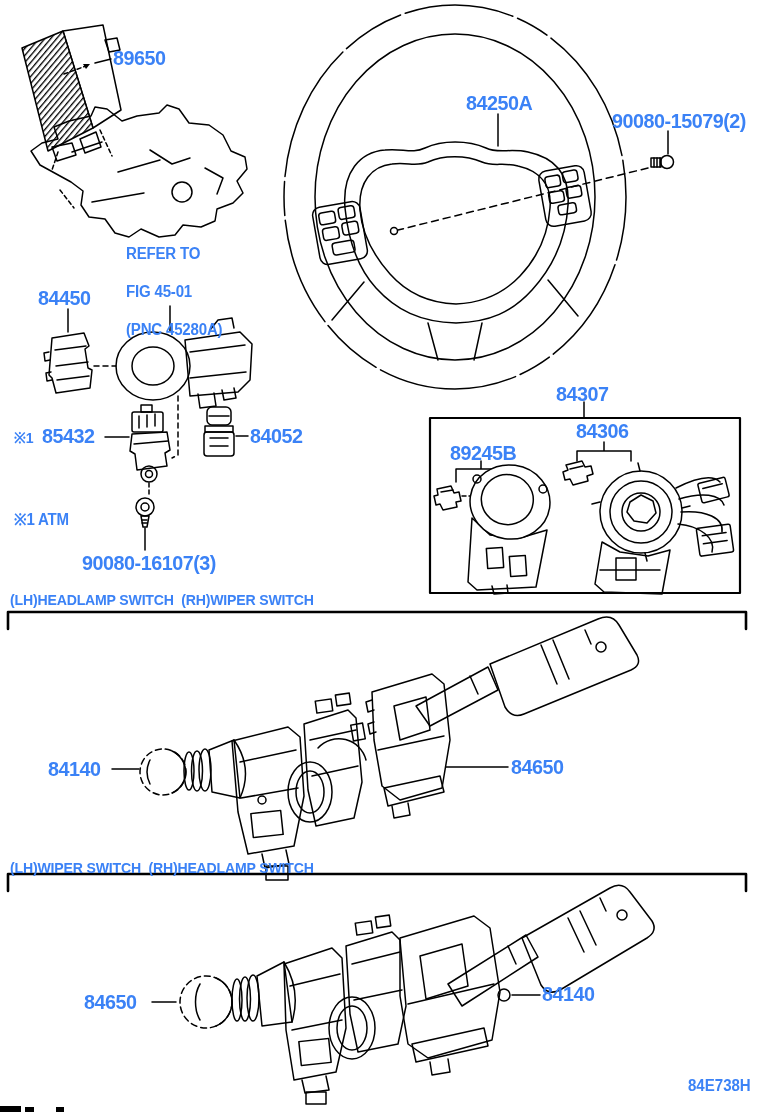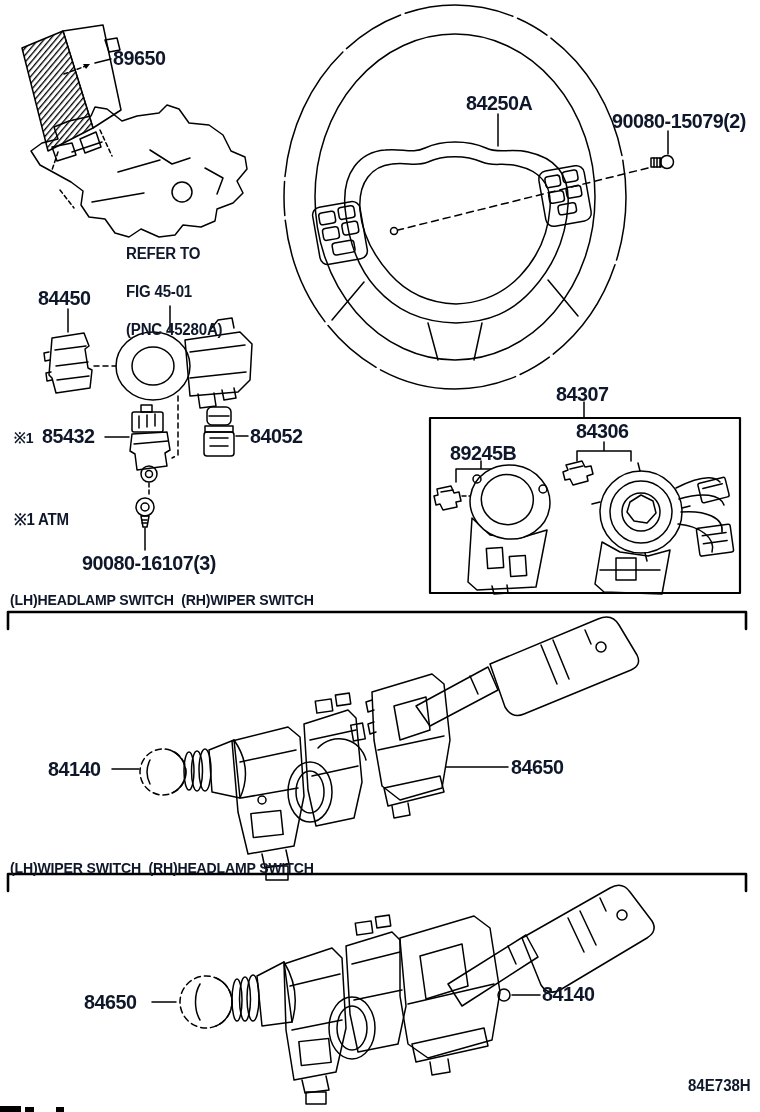--- a/index.html
+++ b/index.html
@@ -1,17 +1,17 @@
 <!DOCTYPE html>
 <html><head>
 <meta charset="utf-8">
 <style>
   html,body{margin:0;padding:0;background:#fff;}
   .stage{position:relative;width:760px;height:1112px;background:#fff;overflow:hidden;
-         font-family:"Liberation Sans",sans-serif;color:#0f172a;}
+         font-family:"Liberation Sans",sans-serif;color:#3b82f6;}
   .stage svg{position:absolute;left:0;top:0;}
   .lbl{position:absolute;font-weight:700;line-height:1;white-space:pre;
        transform:scaleX(.94);transform-origin:0 0;letter-spacing:-.5px;}
   .pn{font-size:21px;}
   .pn-sm{font-size:15px;letter-spacing:0;}
   .note{font-size:16px;line-height:19px;letter-spacing:-.2px;}
   .sec{font-size:15px;letter-spacing:-.2px;}
   .code{font-size:16px;letter-spacing:0;}
 </style>
 </head>

